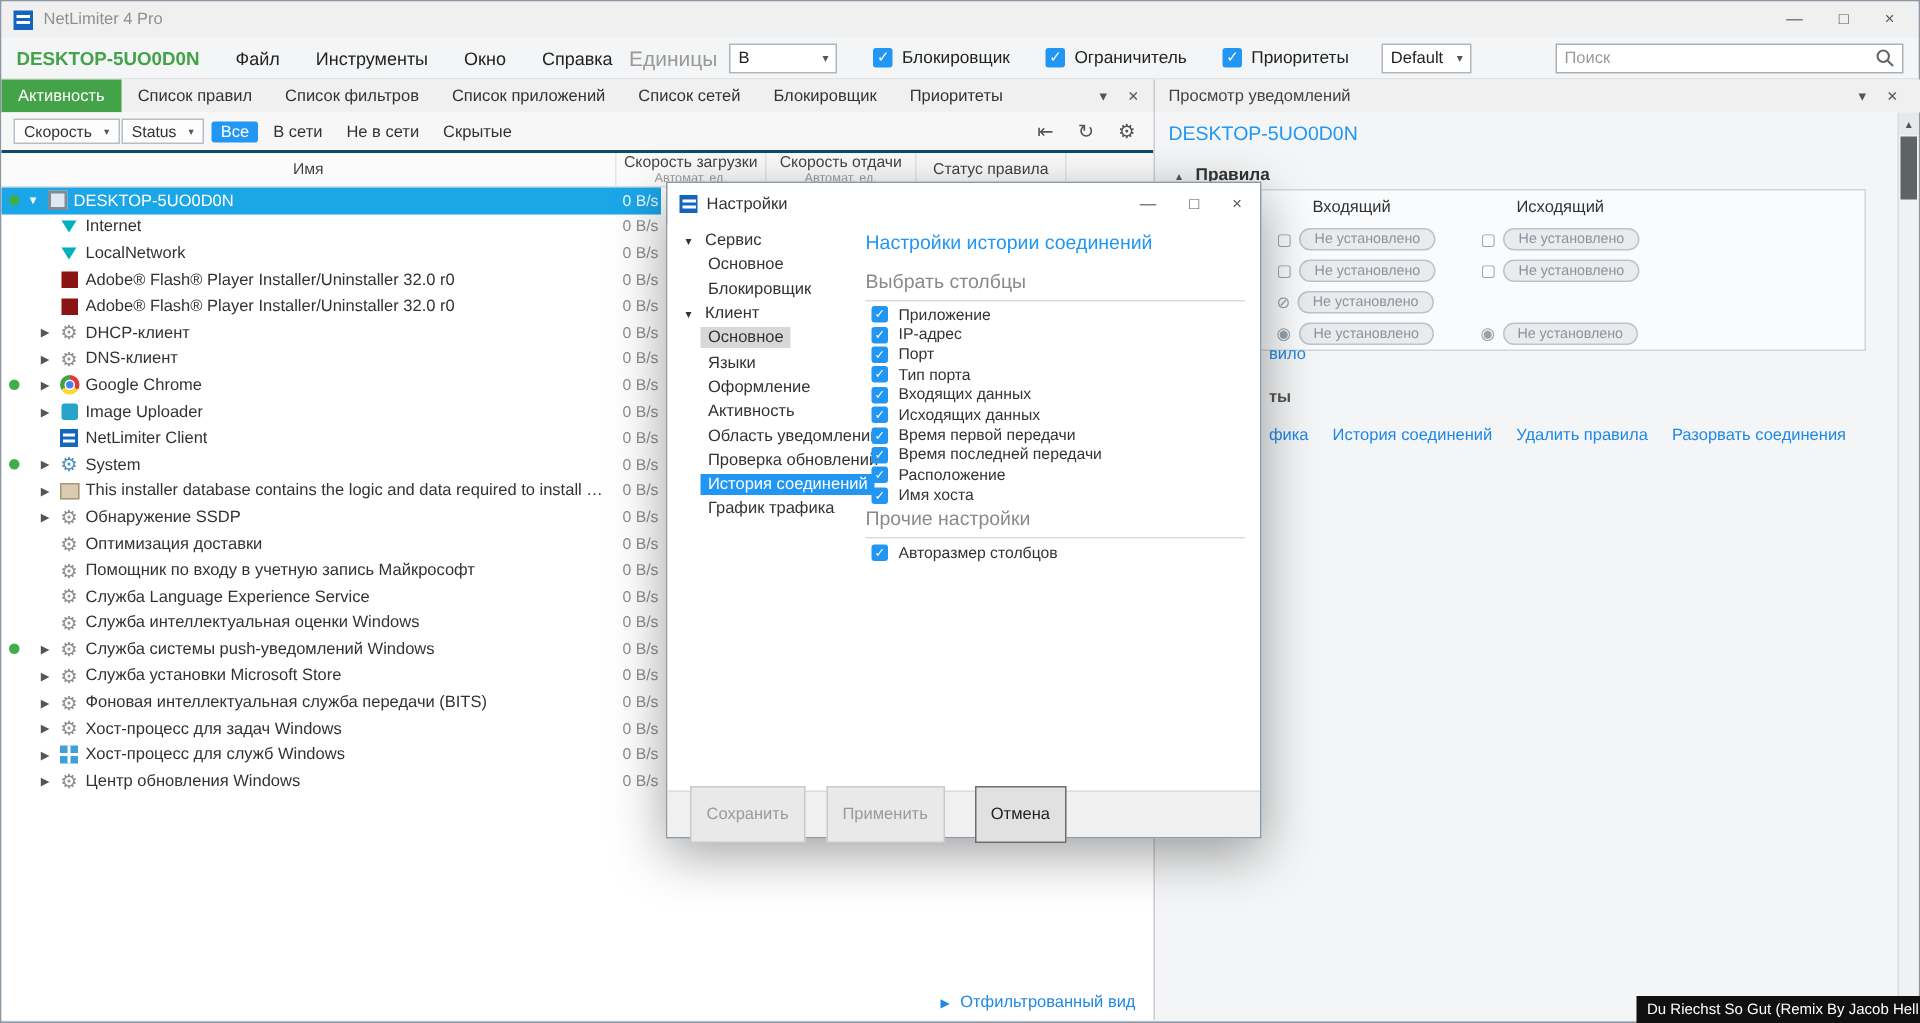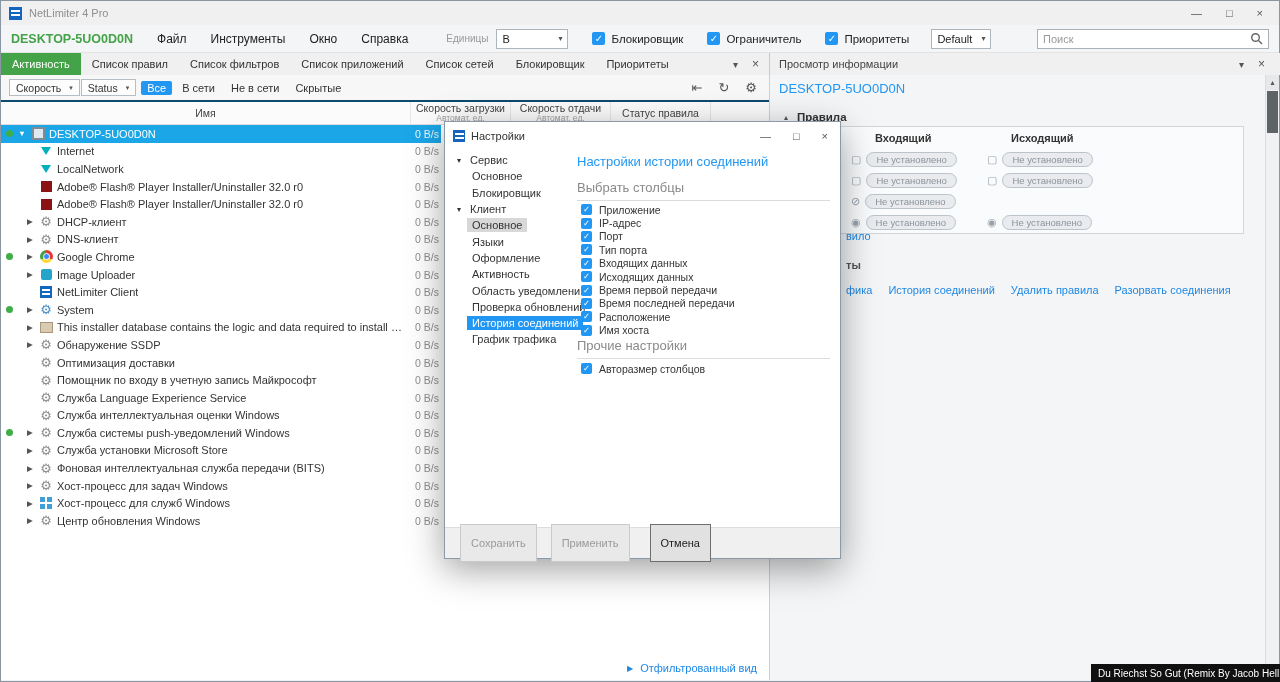--- a/index.html
+++ b/index.html
@@ -14,21 +14,21 @@
   .app-logo::after{content:"";position:absolute;left:2px;top:3px;width:9px;height:2px;background:#fff;box-shadow:0 4px 0 #fff}
   .title-text{margin-left:7px;font-size:11px;color:#8f8f8f}
   .win-controls{margin-left:auto;display:flex;gap:24px;color:#555;font-size:11px;padding-right:8px}
   .win-controls span{cursor:default}
 
   
   .menubar{position:absolute;left:0;top:24px;right:0;height:28px;background:#f4f5f6;display:flex;align-items:center;padding:0 10px;border-bottom:1px solid #e3e3e3}
   .host{color:var(--accent-green);font-weight:bold;font-size:12.5px}
   .menu-items{display:flex}
   .menu-item{font-size:12px;color:#222;margin-left:24px}
-  .units-label{font-size:10px;color:#999;margin-left:38px}
+  .units-label{font-size:14px;color:#999;margin-left:11px}
   .select{height:20px;background:#fff;border:1px solid #aeb6bd;display:flex;align-items:center;font-size:11px;color:#222;padding:0 5px;margin-left:8px}
   .select .sel-arrow{margin-left:auto;font-size:8px;color:#555;padding-left:6px}
   .sel-units{width:72px}
   .sel-profile{width:60px;margin-left:22px}
   .toggles{display:flex}
   .toggle{display:flex;align-items:center;gap:6px;margin-left:24px;font-size:11.5px;color:#222}
   .checkbox{width:13px;height:13px;background:var(--accent-blue);border-radius:2px;color:#fff;font-size:10px;line-height:13px;text-align:center;flex:none}
   .search{margin-left:auto;width:232px;height:20px;background:#fff;border:1px solid #a8b0b8;display:flex;align-items:center;padding:0 5px}
   .search input{border:0;outline:0;flex:1;font-size:11px;font-family:Liberation Sans, sans-serif;color:#333;background:transparent}
   .search input::placeholder{color:#9a9a9a}
@@ -86,21 +86,21 @@
   .ic-netlimiter::after{content:"";position:absolute;left:2px;top:3px;width:8px;height:2px;background:#fff;box-shadow:0 4px 0 #fff}
   .ic-installer::before{content:"";width:11px;height:9px;background:#d8cbb2;border:1px solid #a89878}
   .ic-winapp{width:12px;height:12px;background-color:#3f9fd8;background-image:linear-gradient(#fff,#fff),linear-gradient(#fff,#fff);background-size:12px 2px,2px 12px;background-position:0 5px,5px 0;background-repeat:no-repeat}
 
   
   .right-panel{position:absolute;left:768px;top:74px;right:0;bottom:1px;background:#f4f5f6;border-left:1px solid #cfcfcf}
   .host2{position:absolute;left:9px;top:6px;font-size:13px;color:var(--accent-blue)}
   .rules-head{position:absolute;left:14px;top:36px;display:flex;align-items:center;gap:9px;font-size:11.5px;color:#333;font-weight:bold}
   .rules-head .rh-arrow{font-size:8px;color:#555;font-weight:normal}
   .rules-box{position:absolute;left:8px;top:51px;width:466px;height:108px;background:#fafbfc;border:1px solid #d2d6da}
-  .rb-head{position:absolute;top:5px;font-weight:bold;font-size:11px;color:#333}
+  .rb-head{position:absolute;top:5px;font-weight:normal;font-size:11px;color:#333}
   .rb-row{position:absolute;left:0;right:0;height:20px}
   .rb-cell{position:absolute;display:flex;align-items:center;gap:5px;top:0;height:20px}
   .rb-cell.in{left:72px}.rb-cell.out{left:208px}
   .rb-ic{font-size:11px;color:#98a2ab}
   .pill{height:15px;line-height:13px;padding:0 9px;border:1px solid #bcc3c9;border-radius:8px;background:#e9ebee;font-size:9.5px;color:#8b949c;white-space:nowrap}
   .frag1{position:absolute;left:76px;top:155px;color:var(--link-blue);font-size:11px}
   .frag2{position:absolute;left:76px;top:184px;color:#555;font-size:11px;font-weight:bold}
   .links-row{position:absolute;left:76px;top:209px;display:flex;gap:16px;font-size:11px;color:var(--link-blue);white-space:nowrap}
   .vscroll{position:absolute;right:0;top:0;width:14px;bottom:0;background:#f0f1f2;border-left:1px solid #dcdcdc}
   .vs-btn{height:15px;display:flex;align-items:center;justify-content:center;font-size:8px;color:#555;background:#e6e8ea}
@@ -199,21 +199,21 @@
       <span class="tab">Список сетей</span>
       <span class="tab">Блокировщик</span>
       <span class="tab">Приоритеты</span>
       <span class="strip-icons">
       <span>▾</span>
       <span style="font-size:12px">×</span>
     </span>
   </div>
 
   <div class="infoheader">
-    <span class="ih-title">Просмотр информации</span>
+    <span class="ih-title">Просмотр уведомлений</span>
     <span class="strip-icons">
       <span>▾</span>
       <span style="font-size:12px">×</span>
     </span>
   </div>
 
   <div class="left-panel">
     <div class="toolbar">
       <span class="dd-btn">
         <span>Скорость</span>

